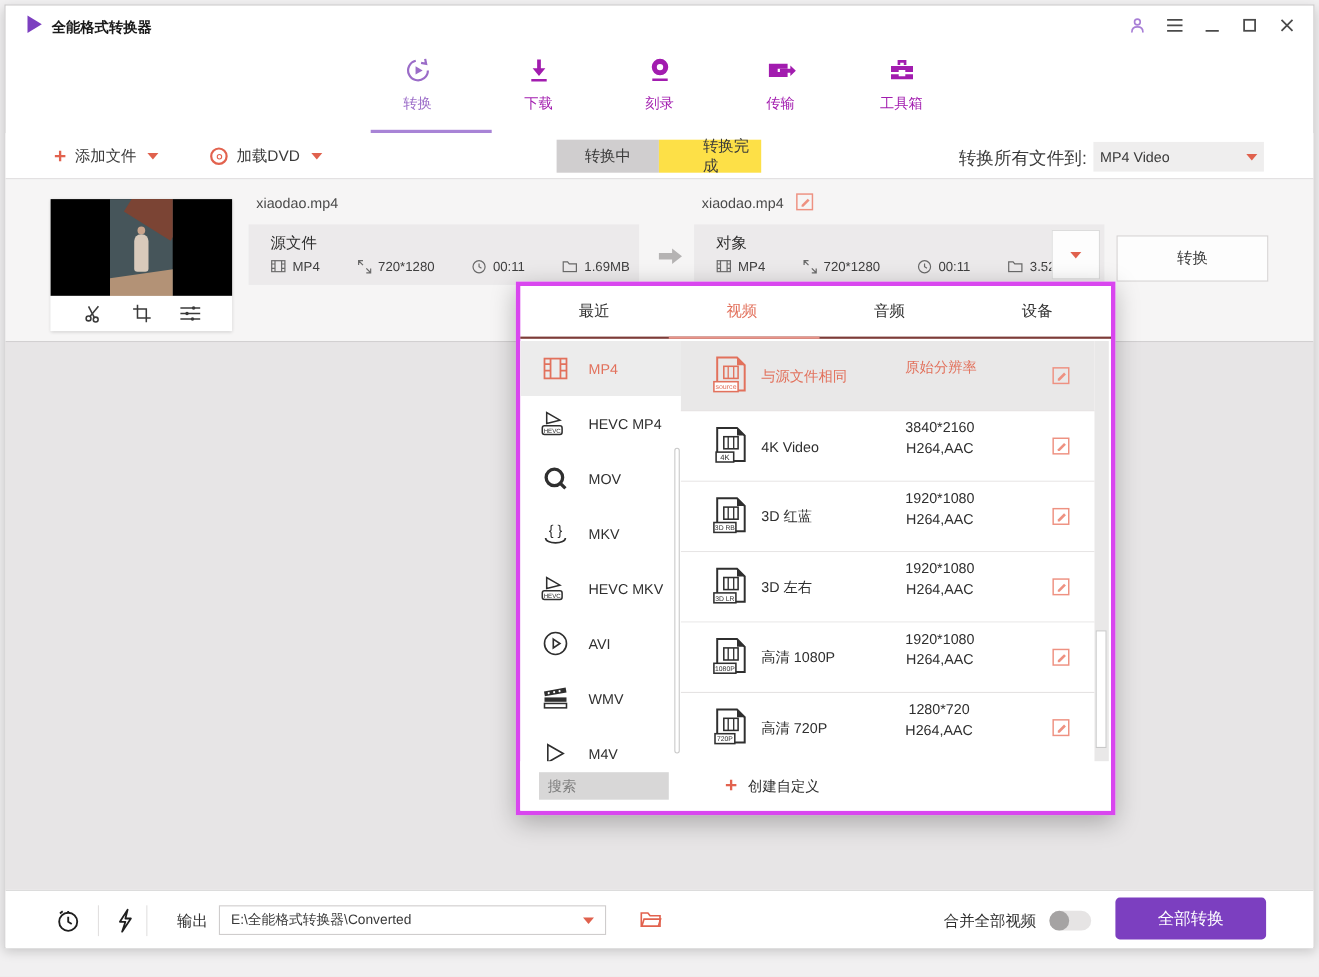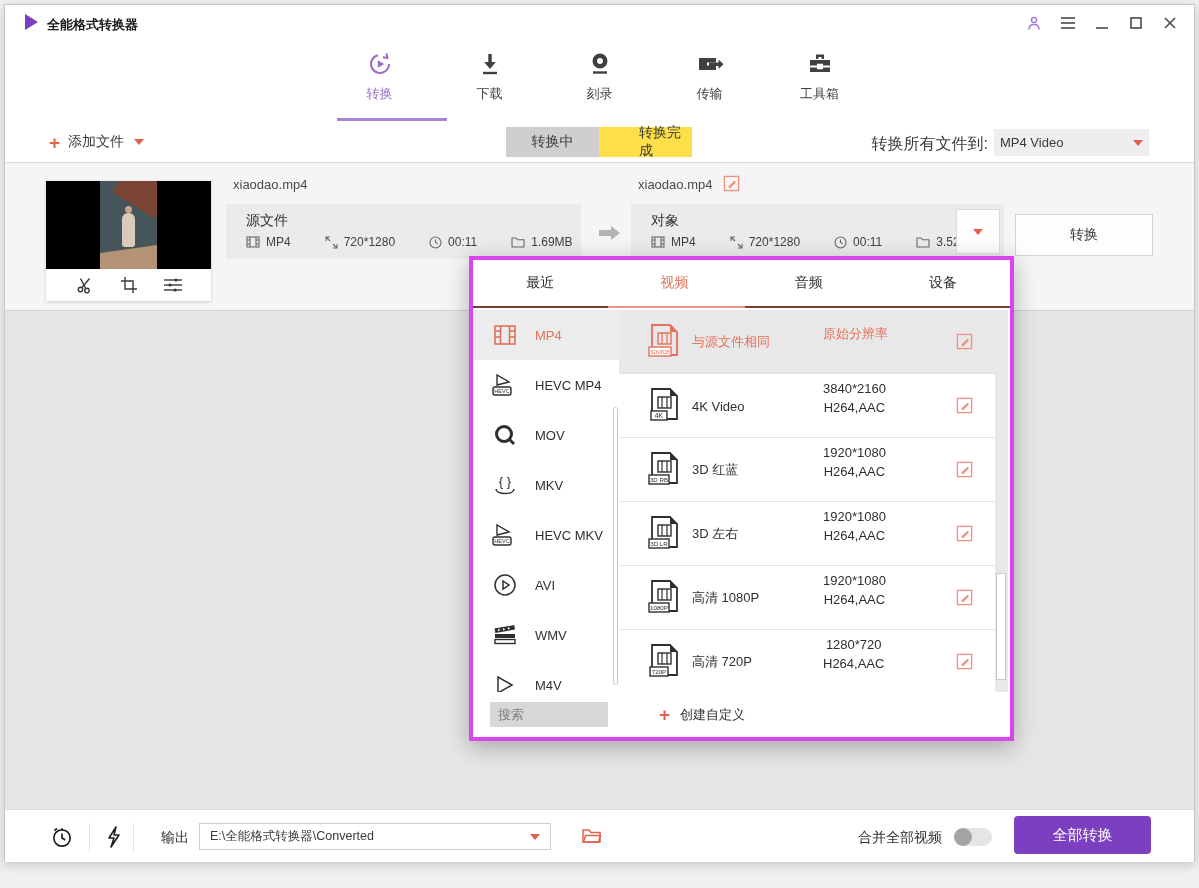--- a/index.html
+++ b/index.html
@@ -10,21 +10,21 @@
   
   .titlebar { position:absolute; left:0; top:0; width:100%; height:36px; }
   .logo { position:absolute; left:20px; top:9px; width:0; height:0; border-left:13px solid #7c3fc0; border-top:8px solid transparent; border-bottom:8px solid transparent; }
   .app-title { position:absolute; left:42px; top:11px; font-size:13px; font-weight:bold; color:#1a1a1a; }
   .win-controls { position:absolute; right:14px; top:8px; display:flex; align-items:center; gap:14px; }
   .wc { width:20px; height:20px; display:flex; align-items:center; justify-content:center; color:#4a4a4a; cursor:pointer; }
   .wc svg { display:block; }
 
   
   .nav { position:absolute; left:0; top:36px; width:100%; height:80px; display:flex; justify-content:center; gap:30px; }
-  .nav-item { width:80px; display:flex; flex-direction:column; align-items:center; padding-top:8px; color:#404040; cursor:pointer; }
+  .nav-item { width:80px; display:flex; flex-direction:column; align-items:center; padding-top:8px; color:#a21caf; cursor:pointer; }
   .nav-item .ni-icon { height:30px; display:flex; align-items:center; justify-content:center; }
   .nav-item .ni-label { font-size:13px; margin-top:6px; }
   .nav-item.active { color:#9b6cc8; }
   .nav-underline { position:absolute; left:332px; top:113px; width:110px; height:3px; background:#a884d6; }
 
   
   .toolbar { position:absolute; left:0; top:116px; width:100%; height:42px; border-bottom:1px solid #dcdadb; background:#fff; }
   .tb-group { position:absolute; top:0; height:42px; display:flex; align-items:center; cursor:pointer; }
   .plus { color:#e2624e; font-size:19px; font-weight:bold; line-height:1; }
   .tb-label { font-size:14px; color:#3a3a3a; margin-left:8px; }
@@ -202,20 +202,27 @@
     </div>
   </div>
   <div class="nav-underline"></div>
 
   <div class="toolbar">
     <div class="tb-group" style="left:44px">
       <span class="plus">+</span>
       <span class="tb-label">添加文件</span>
       <span class="caret"></span>
     </div>
+    <div class="tb-group" style="left:186px">
+      <span class="dvd-ring">
+          <i></i>
+        </span>
+      <span class="tb-label">加载DVD</span>
+      <span class="caret"></span>
+    </div>
     <div class="queue-tabs">
       <div class="qtab active">转换中</div>
       <div class="qtab idle">转换完成</div>
     </div>
     <div class="convert-to-label">转换所有文件到:</div>
     <div class="fmt-select">
       <span>MP4 Video</span>
       <span class="caret"></span>
     </div>
   </div>

